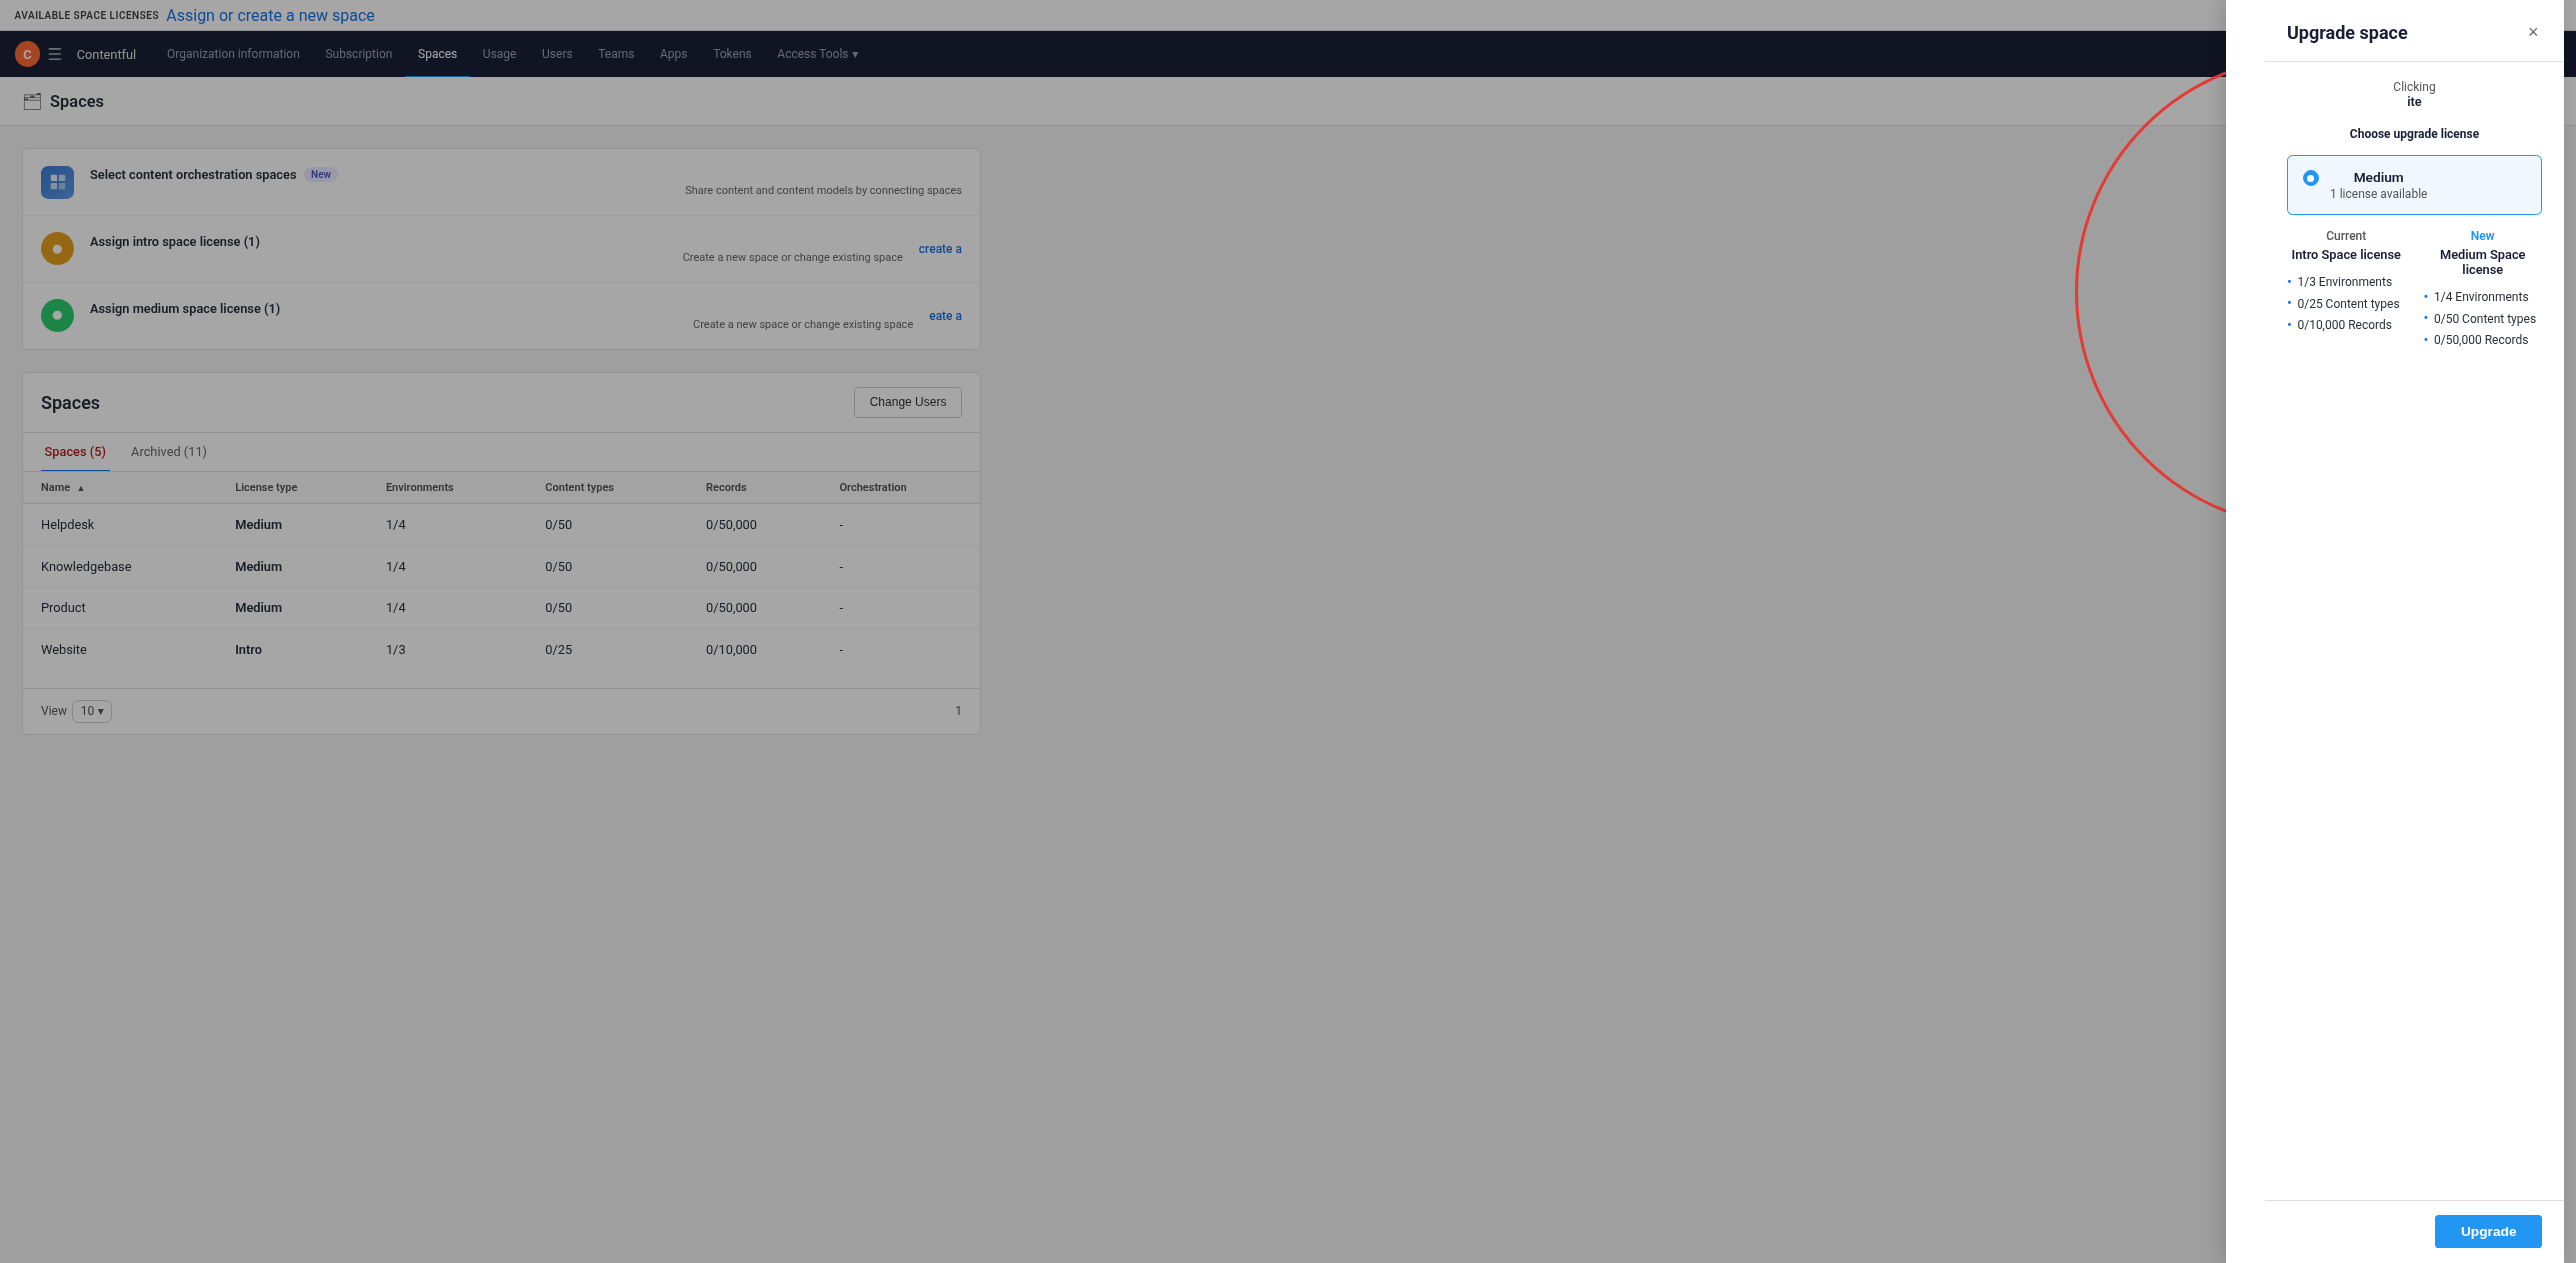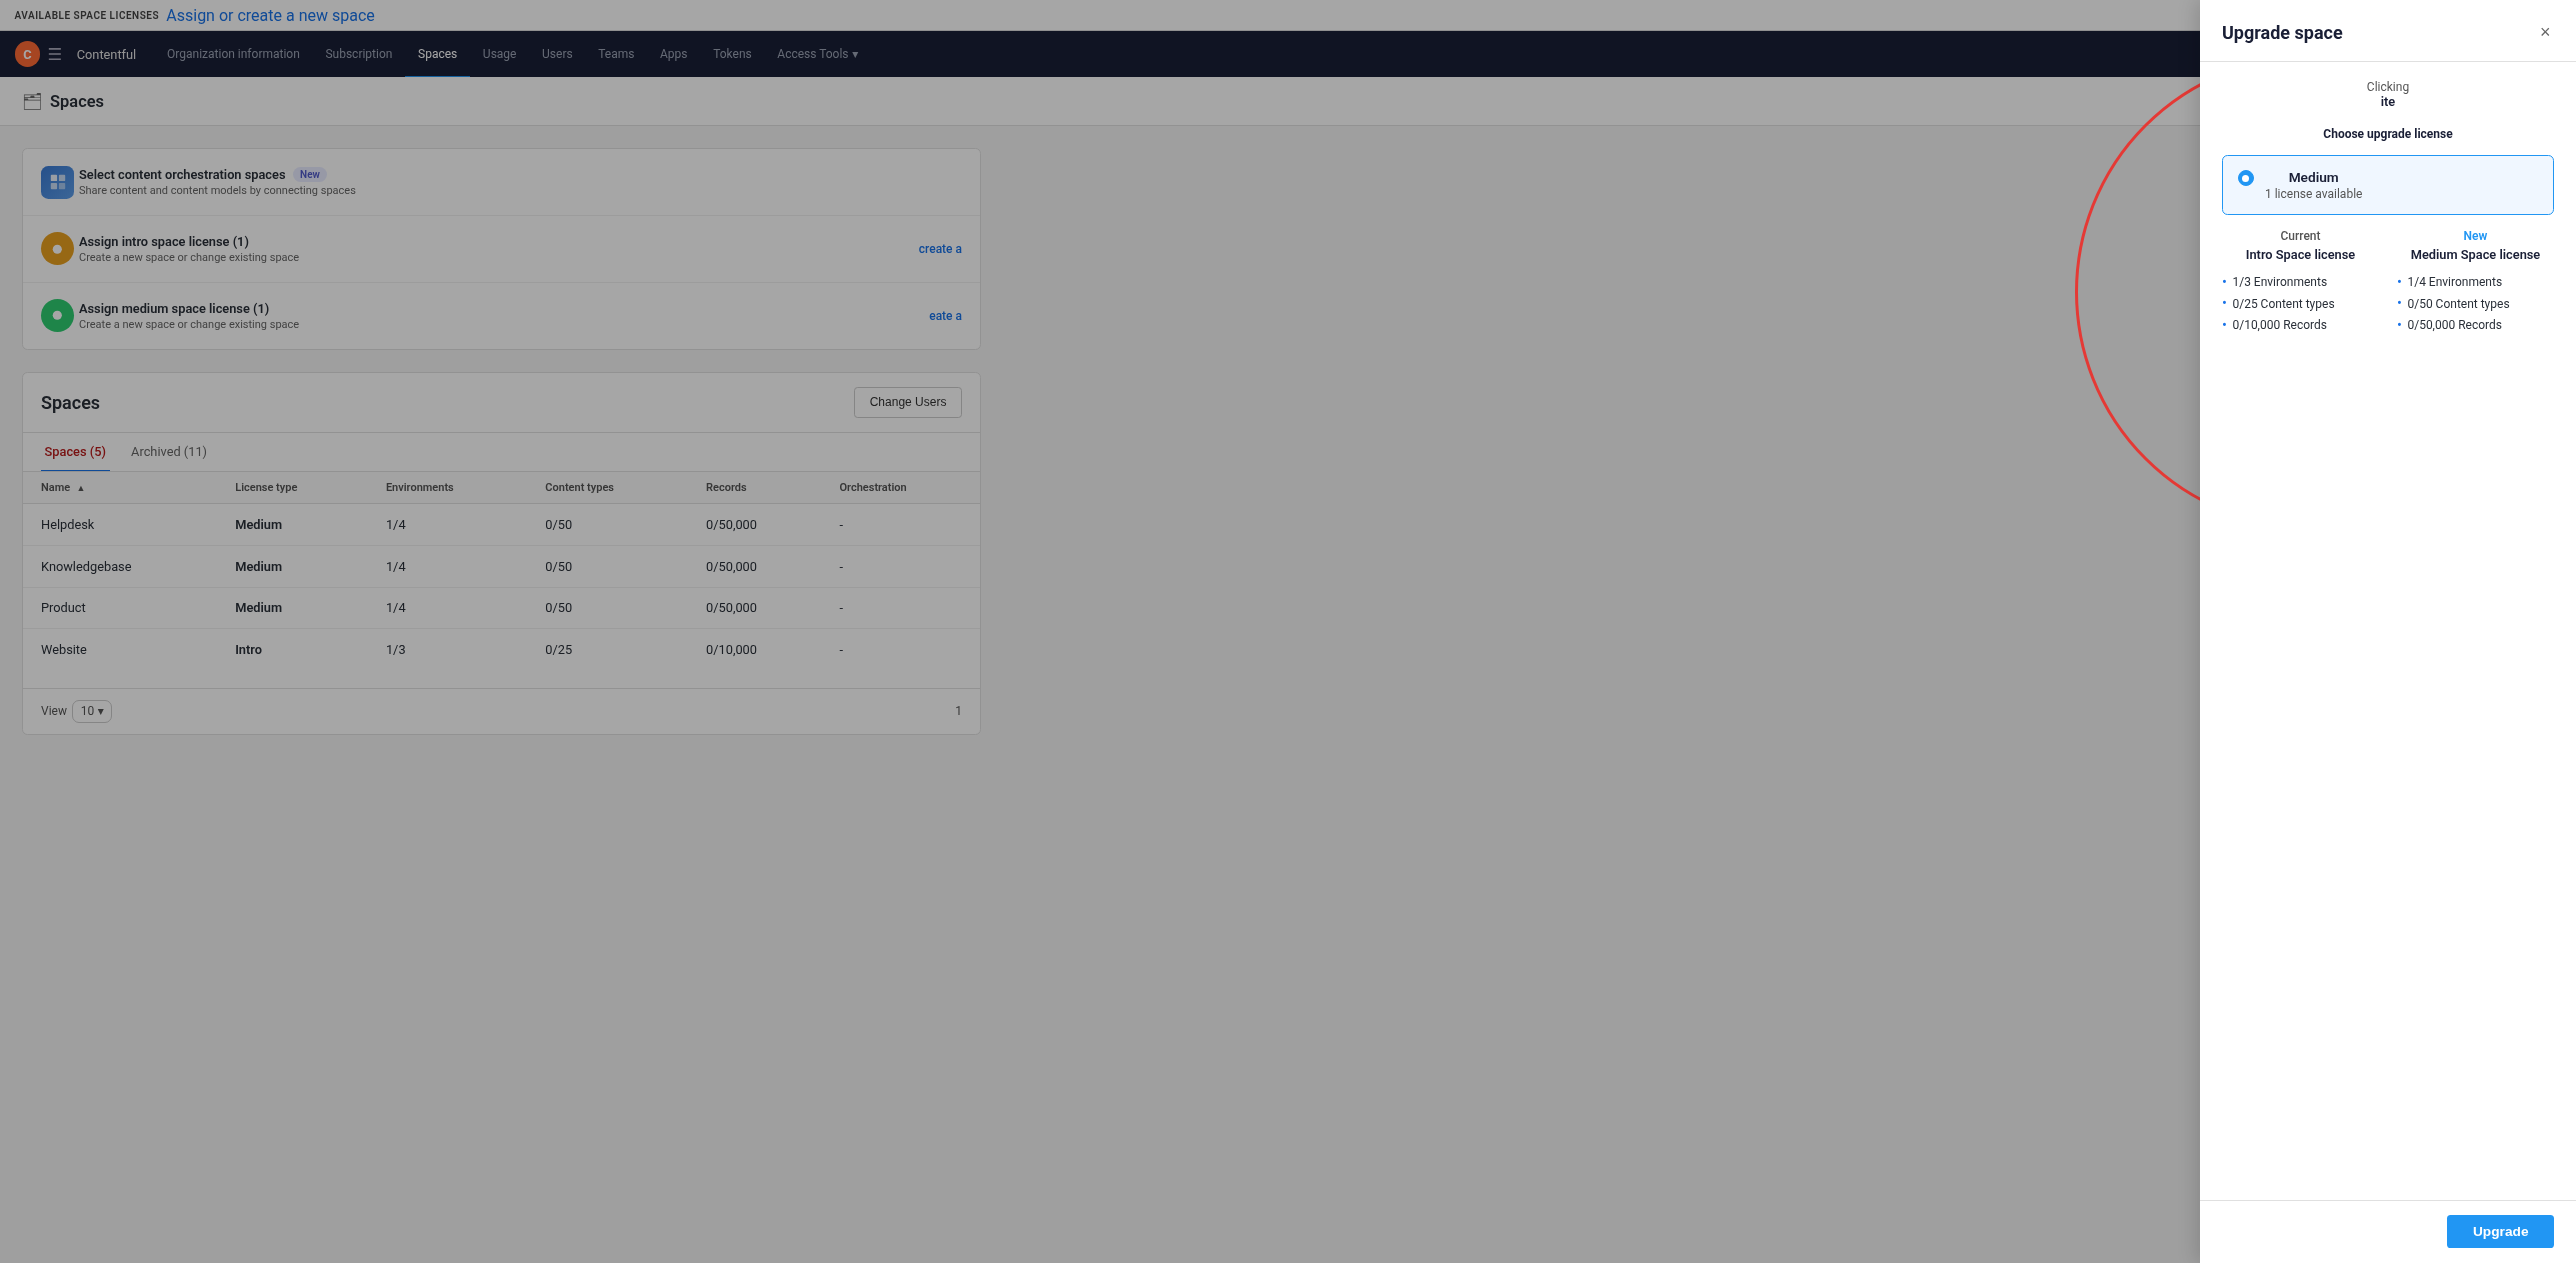--- a/index.html
+++ b/index.html
@@ -93,21 +93,22 @@
       border-radius: 5.5px;
       border: 0.9px solid #e0e0e0;
       margin-bottom: 22px;
       overflow: hidden;
     }
     .option-row {
       display: flex;
       align-items: center;
       padding: 16.4px 18px;
       border-bottom: 0.9px solid #f0f0f0;
-      gap: 5px;
+      gap: 16px;
+      text-align: right;
     }
     .option-row:last-child { border-bottom: none; }
     .option-text { flex: 1; }
     .option-title { font-size: 12.8px; font-weight: 600; color: #2a3039; display: flex; align-items: center; gap: 7.3px; }
     .option-subtitle { font-size: 11px; color: #666; margin-top: 1.8px; }
     .badge-new {
       background: #e8ecff;
       color: #5059c9;
       font-size: 10px;
       padding: 1.8px 7.3px;
@@ -197,28 +198,29 @@
       position: fixed;
       top: 0; left: 0; right: 0; bottom: 0;
       background: rgba(0,0,0,0.35);
       z-index: 100;
     }
 
     
     .side-panel {
       position: fixed;
       top: 0;
-      right: 0;
-      width: 376px;
+      right: 12px;
+      width: 338px;
       height: 100vh;
       background: #fff;
       z-index: 200;
       display: flex;
       flex-direction: column;
       box-shadow: -3.6px 0 18px rgba(0,0,0,0.15);
+      padding-left: 39px;
     }
     .side-panel-header {
       display: flex;
       align-items: center;
       justify-content: space-between;
       padding: 18px 22px 14.6px;
       border-bottom: 0.9px solid #e0e0e0;
     }
     .side-panel-title { font-size: 18px; font-weight: 700; color: #1a1f36; }
     .close-btn {

